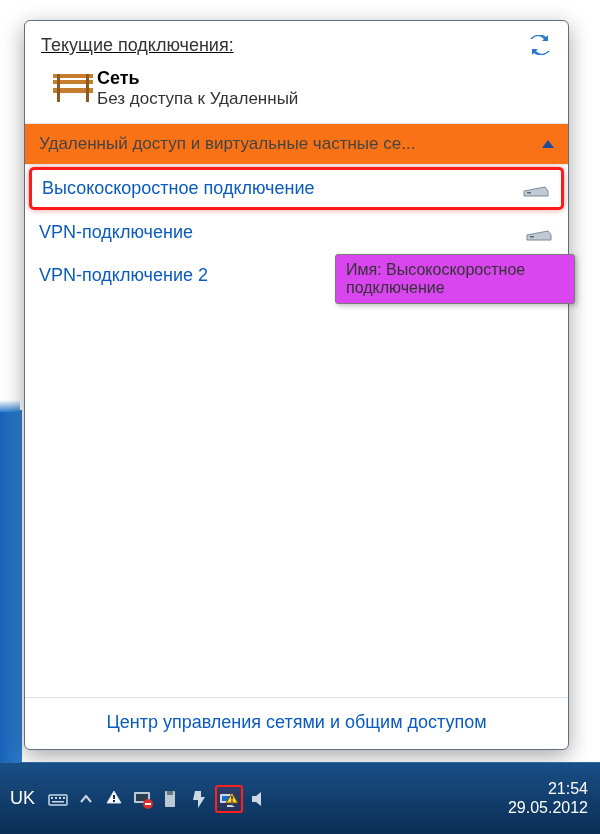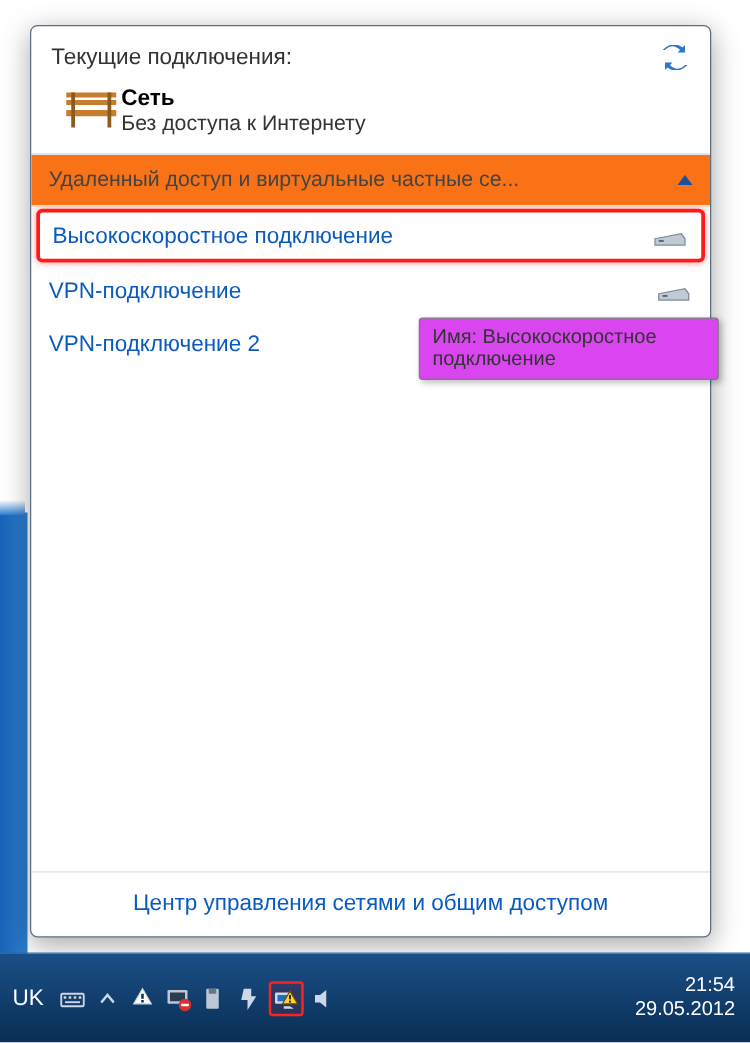--- a/index.html
+++ b/index.html
@@ -67,22 +67,23 @@
     background: #fff;
     border: 1px solid #5b6f82;
     border-radius: 6px;
     box-shadow: 0 6px 22px rgba(0,0,0,0.35);
     display: flex;
     flex-direction: column;
     overflow: hidden;
   }
   .popup-header {
     display: flex;
-    align-items: center;
+    align-items: flex-start;
     padding: 14px 16px 6px 16px;
+    text-decoration: underline;
   }
   .popup-header .title {
     font-size: 18px;
     color: #333;
   }
   .refresh {
     margin-left: auto;
     width: 24px; height: 20px;
     color: #1a6fc4;
   }
@@ -210,21 +211,21 @@
         <svg viewBox="0 0 48 36">
           <rect x="4" y="6" width="40" height="4" fill="#c77d2e"></rect>
           <rect x="4" y="12" width="40" height="4" fill="#c77d2e"></rect>
           <rect x="4" y="20" width="40" height="5" fill="#c77d2e"></rect>
           <rect x="8" y="6" width="3" height="28" fill="#8a5a20"></rect>
           <rect x="37" y="6" width="3" height="28" fill="#8a5a20"></rect>
         </svg>
       </span>
       <div>
         <div class="net-name">Сеть</div>
-        <div class="net-sub">Без доступа к Интернету</div>
+        <div class="net-sub">Без доступа к Удаленный</div>
       </div>
     </div>
 
     <div class="section-header">
       <span class="label">Удаленный доступ и виртуальные частные се...</span>
       <span class="chev"></span>
     </div>
 
     <div class="conn-list">
 

